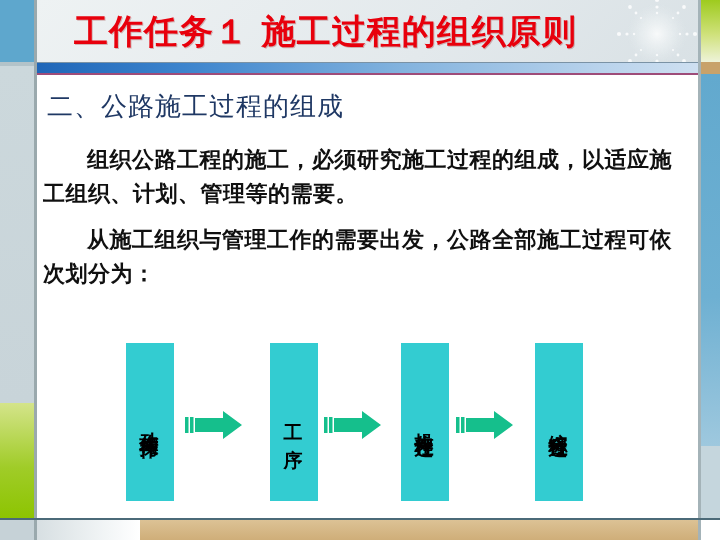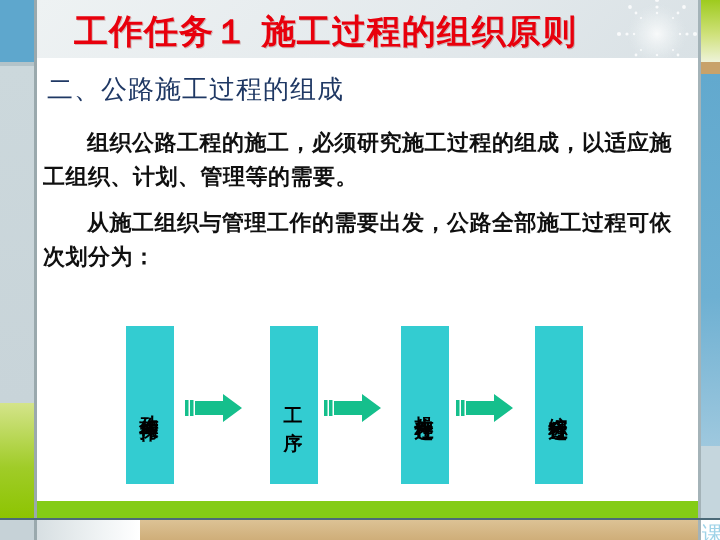--- a/index.html
+++ b/index.html
@@ -5,21 +5,21 @@
   html, body {
     margin: 0;
     padding: 0;
     background: #ffffff;
   }
   #slide {
     position: relative;
     width: 720px;
     height: 540px;
     overflow: hidden;
-    background: #84cc16;
+    background: #be185d;
     font-family: "DejaVu Sans", "Liberation Sans", sans-serif;
   }
 
   
   .rail-blue {
     position: absolute;
     left: 0; top: 0;
     width: 34px; height: 62px;
     background: #5ea7cd;
   }
@@ -154,21 +154,21 @@
   .bottom-tan {
     position: absolute;
     left: 140px; top: 520px;
     width: 558px; height: 20px;
     background: linear-gradient(180deg, #dcc295 0%, #cfae79 100%);
   }
 
   
   .content {
     position: absolute;
-    left: 37px; top: 58px;
+    left: 37px; top: 75px;
     width: 661px; height: 443px;
     background: #ffffff;
   }
   .heading {
     position: absolute;
     left: 10px; top: 14px;
     font-size: 26px;
     font-weight: 500;
     color: #1f3864;
     letter-spacing: 1px;

